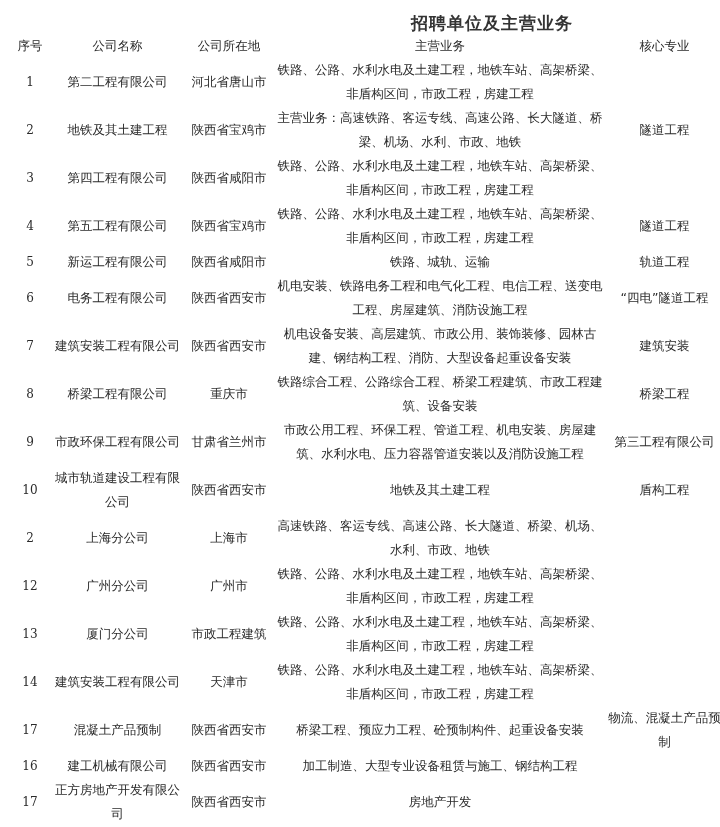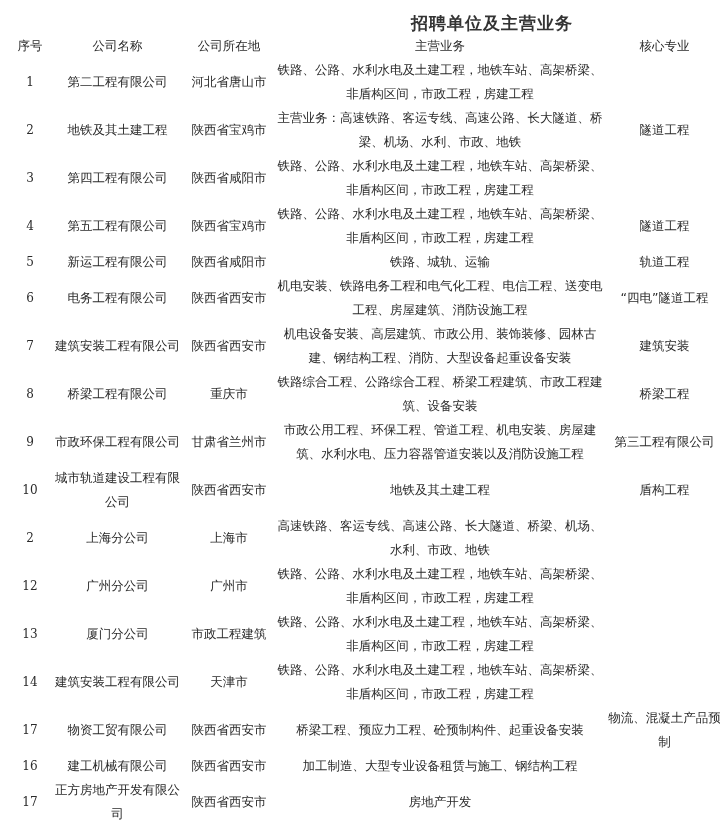--- a/index.html
+++ b/index.html
@@ -174,21 +174,21 @@
       </tr>
       <tr style="height: 48px;">
         <td class="num">14</td>
         <td>建筑安装工程有限公司</td>
         <td>天津市</td>
         <td class="biz">铁路、公路、水利水电及土建工程，地铁车站、高架桥梁、非盾构区间，市政工程，房建工程</td>
         <td></td>
       </tr>
       <tr style="height: 48px;">
         <td class="num">17</td>
-        <td>物资工贸有限公司</td>
+        <td>混凝土产品预制</td>
         <td>陕西省西安市</td>
         <td class="biz">桥梁工程、预应力工程、砼预制构件、起重设备安装</td>
         <td>物流、混凝土产品预制</td>
       </tr>
       <tr style="height: 24px;">
         <td class="num">16</td>
         <td>建工机械有限公司</td>
         <td>陕西省西安市</td>
         <td class="biz">加工制造、大型专业设备租赁与施工、钢结构工程</td>
         <td></td>

